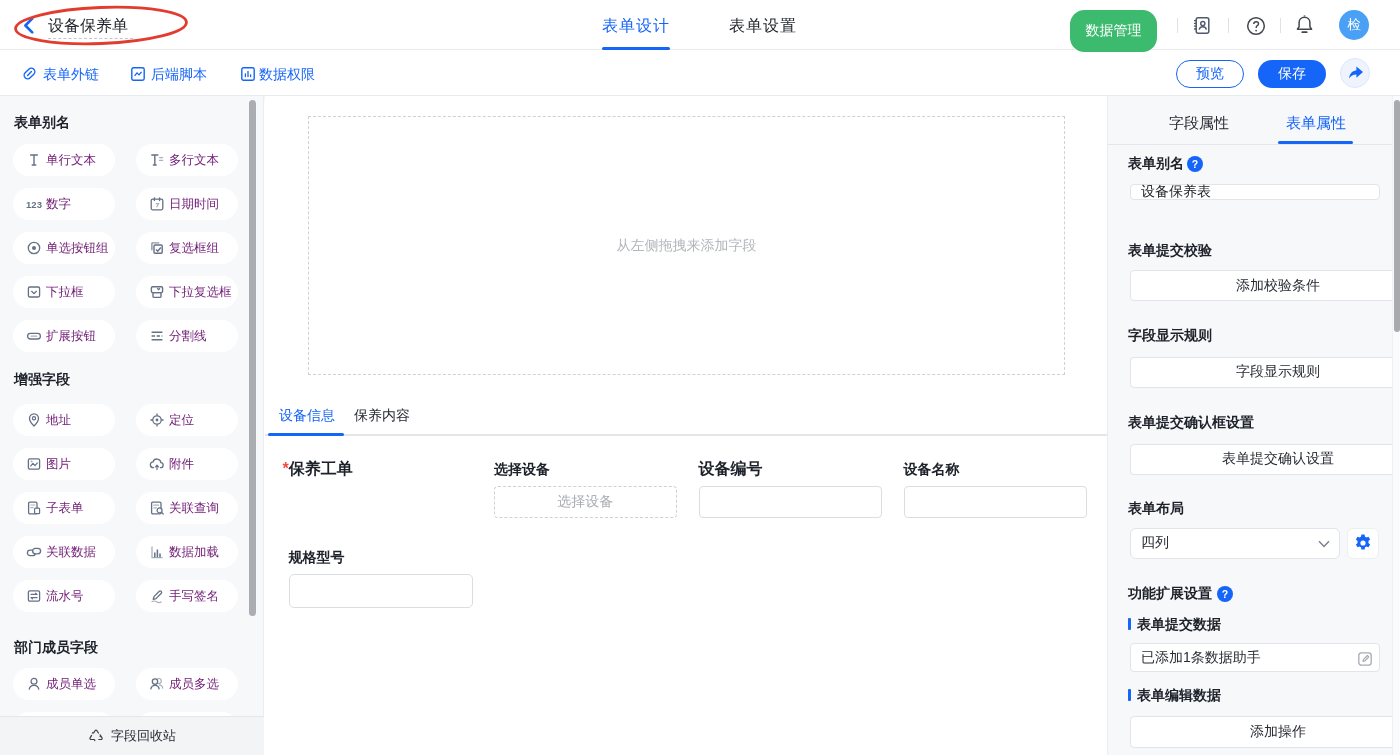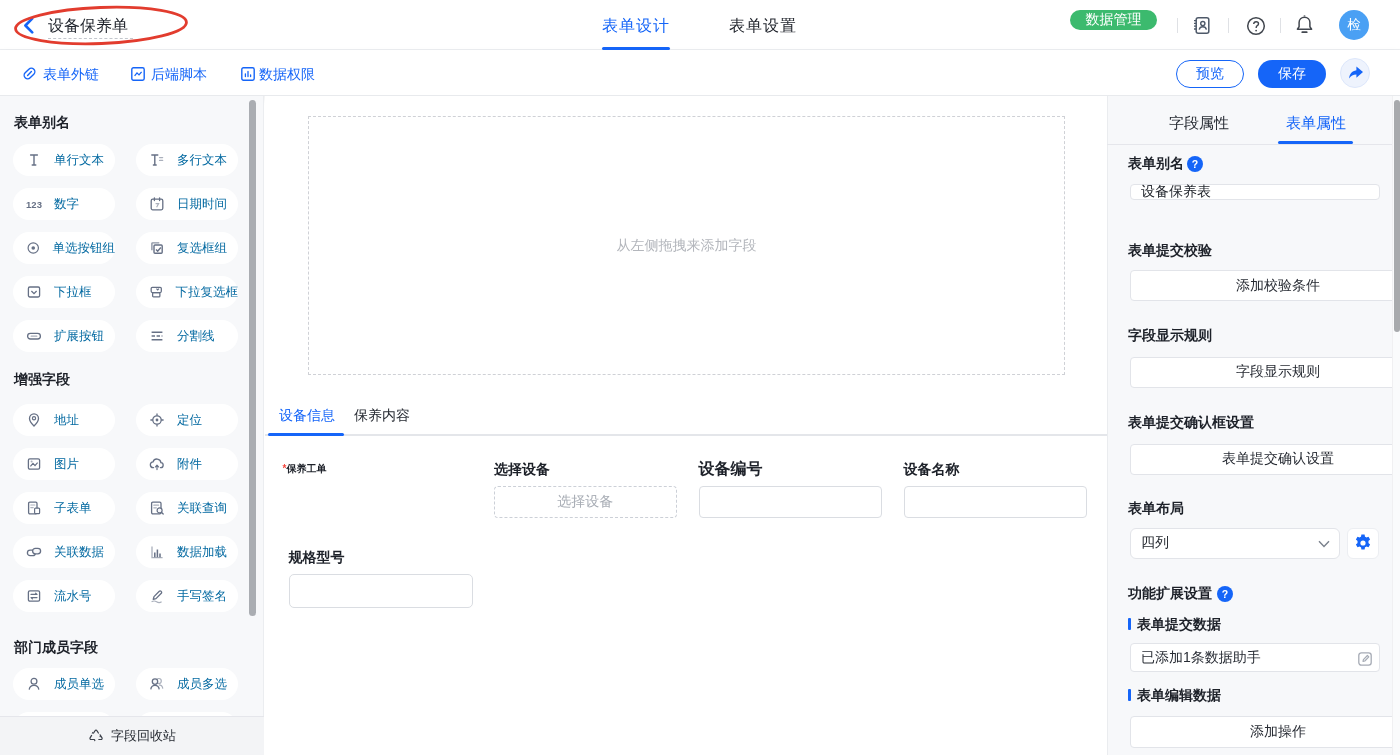--- a/index.html
+++ b/index.html
@@ -1,20 +1,20 @@
 <!DOCTYPE html>
 <html><head><meta charset="utf-8"><style>
 *{margin:0;padding:0;box-sizing:border-box}
 html,body{width:1400px;height:755px;overflow:hidden;background:#fff}
 #app{position:relative;width:1400px;height:755px;font-family:"Liberation Sans",sans-serif;color:#1d2129;overflow:hidden}
 .ab{position:absolute}
 .lbl{font-weight:700;font-size:14px;line-height:18px;color:#1d2129}
 svg{display:block}
 .flex{display:flex;align-items:center}
-.fb{position:absolute;width:102px;height:32px;border-radius:16px;background:#fff;display:flex;align-items:center;padding-left:13px;gap:12px;font-size:12.5px;color:#0369a1;white-space:nowrap}
+.fb{position:absolute;width:102px;height:32px;border-radius:16px;background:#fff;display:flex;align-items:center;padding-left:13px;gap:4px;font-size:12.5px;color:#701a75;white-space:nowrap}
 .inp{position:absolute;background:#fff;border:1px solid #dadde2;border-radius:4px;font-size:14px;color:#24282f;display:flex;align-items:center}
 .pbtn{position:absolute;left:1130px;width:296px;height:31px;background:#fff;border:1px solid #e2e4e9;border-radius:4px;font-size:14px;color:#272b33;display:flex;align-items:center;justify-content:center}
 .plbl{position:absolute;left:1128px;font-weight:700;font-size:14px;line-height:18px;color:#1d2129}
 .qicon{position:absolute;width:16px;height:16px;border-radius:50%;background:#1565f8;color:#fff;font-size:10.5px;font-weight:700;display:flex;align-items:center;justify-content:center}
 .bluebar{position:absolute;left:1128px;width:3px;height:12px;background:#1565f8;border-radius:1px}
 </style></head><body>
 <div id="app">
 
 <div class="ab" style="left:0;top:0;width:1400px;height:50px;background:#fff;border-bottom:1px solid #eceef1"></div>
 <div class="ab" style="left:0;top:50px;width:1400px;height:46px;background:#fff;border-bottom:1px solid #e8eaed;box-shadow:0 3px 7px rgba(31,35,41,.07)"></div>
@@ -26,21 +26,21 @@
       <path d="M9.2 1.6 2.4 8.5l6.8 6.9" fill="none" stroke="#1565f8" stroke-width="2.6" stroke-linecap="round" stroke-linejoin="round"></path>
     </svg>
 <div class="ab" style="left:48px;top:15px;font-size:16px;line-height:22px;color:#1d2129">设备保养单</div>
 <div class="ab" style="left:48px;top:38px;width:85px;border-bottom:1px dashed #c3c7cd"></div>
 <svg class="ab" style="left:12px;top:4px" width="180" height="44" viewBox="0 0 180 44">
       <ellipse cx="89" cy="21.5" rx="85.5" ry="18" transform="rotate(-2.2 89 21.5)" fill="none" stroke="#e23c2e" stroke-width="2.8"></ellipse>
     </svg>
 <div class="ab" style="left:602px;top:16px;font-size:16px;letter-spacing:1px;color:#1565f8">表单设计</div>
 <div class="ab" style="left:602px;top:47px;width:68px;height:3px;border-radius:1.5px;background:#1565f8"></div>
 <div class="ab" style="left:729px;top:16px;font-size:16px;letter-spacing:1px;color:#1d2129">表单设置</div>
-<div class="ab flex" style="left:1070px;top:10px;width:87px;height:20px;border-radius:14.5px;background:#3cba6e;color:#fff;font-size:14px;justify-content:center">数据管理</div>
+<div class="ab flex" style="left:1070px;top:10px;width:87px;height:42px;border-radius:14.5px;background:#3cba6e;color:#fff;font-size:14px;justify-content:center">数据管理</div>
 <div class="ab" style="left:1177px;top:18px;width:1px;height:15px;background:#dfe1e5"></div>
 <div class="ab" style="left:1228px;top:18px;width:1px;height:15px;background:#dfe1e5"></div>
 <div class="ab" style="left:1280px;top:18px;width:1px;height:15px;background:#dfe1e5"></div>
 <svg class="ab" style="left:1192px;top:15px" width="21" height="21" viewBox="0 0 21 21">
       <rect x="4.2" y="2.8" width="12.6" height="15.4" rx="2" fill="none" stroke="#4e5969" stroke-width="1.5"></rect>
       <circle cx="10.8" cy="8.6" r="2.1" fill="none" stroke="#4e5969" stroke-width="1.4"></circle>
       <path d="M7.2 14.6c.4-1.8 1.8-2.8 3.6-2.8s3.2 1 3.6 2.8" fill="none" stroke="#4e5969" stroke-width="1.4"></path>
       <path d="M2 5.6h2.2M2 8.4h2.2M2 11.2h2.2M2 14h2.2" stroke="#4e5969" stroke-width="1.3"></path>
     </svg>
 <svg class="ab" style="left:1246px;top:16px" width="20" height="20" viewBox="0 0 20 20">
@@ -258,21 +258,21 @@
         <path d="M5.6 5 7.1 2.6c.4-.7 1.4-.7 1.8 0L10.4 5M12.1 6.8l1.9 3.1c.4.7-.1 1.6-.9 1.6h-2.3M6.4 11.5H3c-.8 0-1.3-.9-.9-1.6l1.5-2.5" fill="none" stroke="#3b404a" stroke-width="1.2" stroke-linejoin="round" stroke-linecap="round"></path>
         <path d="M4.4 3.7l1.2 1.5-1.9.5M13.3 8.2l-1.3 1.4-.7-1.8M6.2 13.4l-.1-1.9 1.8.6" fill="#3b404a" stroke="none"></path>
       </svg>
       <span style="font-size:13px;color:#272b33">字段回收站</span>
     </div>
 <div class="ab flex" style="left:308px;top:116px;width:757px;height:259px;border:1px dashed #cfd1d6;justify-content:center;font-size:14px;color:#b3b6bc">从左侧拖拽来添加字段</div>
 <div class="ab" style="left:265px;top:434px;width:842px;height:1.5px;background:#e4e6ea"></div>
 <div class="ab" style="left:279px;top:405px;font-size:14px;line-height:20px;color:#1565f8">设备信息</div>
 <div class="ab" style="left:354px;top:405px;font-size:14px;line-height:20px;color:#272b33">保养内容</div>
 <div class="ab" style="left:267.5px;top:432.5px;width:76px;height:3.6px;border-radius:2px;background:#1565f8"></div>
-<div class="ab" style="left:282.5px;top:459px;font-size:10px;line-height:20px;font-weight:700;color:#1d2129"><span style="color:#f5483f">*</span>保养工单</div>
+<div class="ab" style="left:282.5px;top:459px;font-size:16px;line-height:20px;font-weight:700;color:#1d2129"><span style="color:#f5483f">*</span>保养工单</div>
 <div class="ab" style="left:494px;top:459px;font-size:14px;line-height:20px;font-weight:700;color:#1d2129">选择设备</div>
 <div class="ab" style="left:698.5px;top:459px;font-size:16px;line-height:20px;font-weight:700;color:#1d2129">设备编号</div>
 <div class="ab" style="left:903.5px;top:459px;font-size:14px;line-height:20px;font-weight:700;color:#1d2129">设备名称</div>
 <div class="inp" style="left:494px;top:486px;width:182.5px;height:32px;border:1px dashed #ccd0d7;color:#a8adb5;justify-content:center">选择设备</div>
 <div class="inp" style="left:698.5px;top:486px;width:183px;height:32px"></div>
 <div class="inp" style="left:903.5px;top:486px;width:183px;height:32px"></div>
 <div class="ab" style="left:288.5px;top:547px;font-size:14px;line-height:20px;font-weight:700;color:#1d2129">规格型号</div>
 <div class="inp" style="left:289px;top:574px;width:184px;height:34px;border-radius:5px"></div>
 <div class="ab" style="left:1169px;top:113px;font-size:15px;line-height:20px;color:#272b33">字段属性</div>
 <div class="ab" style="left:1286px;top:113px;font-size:15px;line-height:20px;color:#1565f8">表单属性</div>

